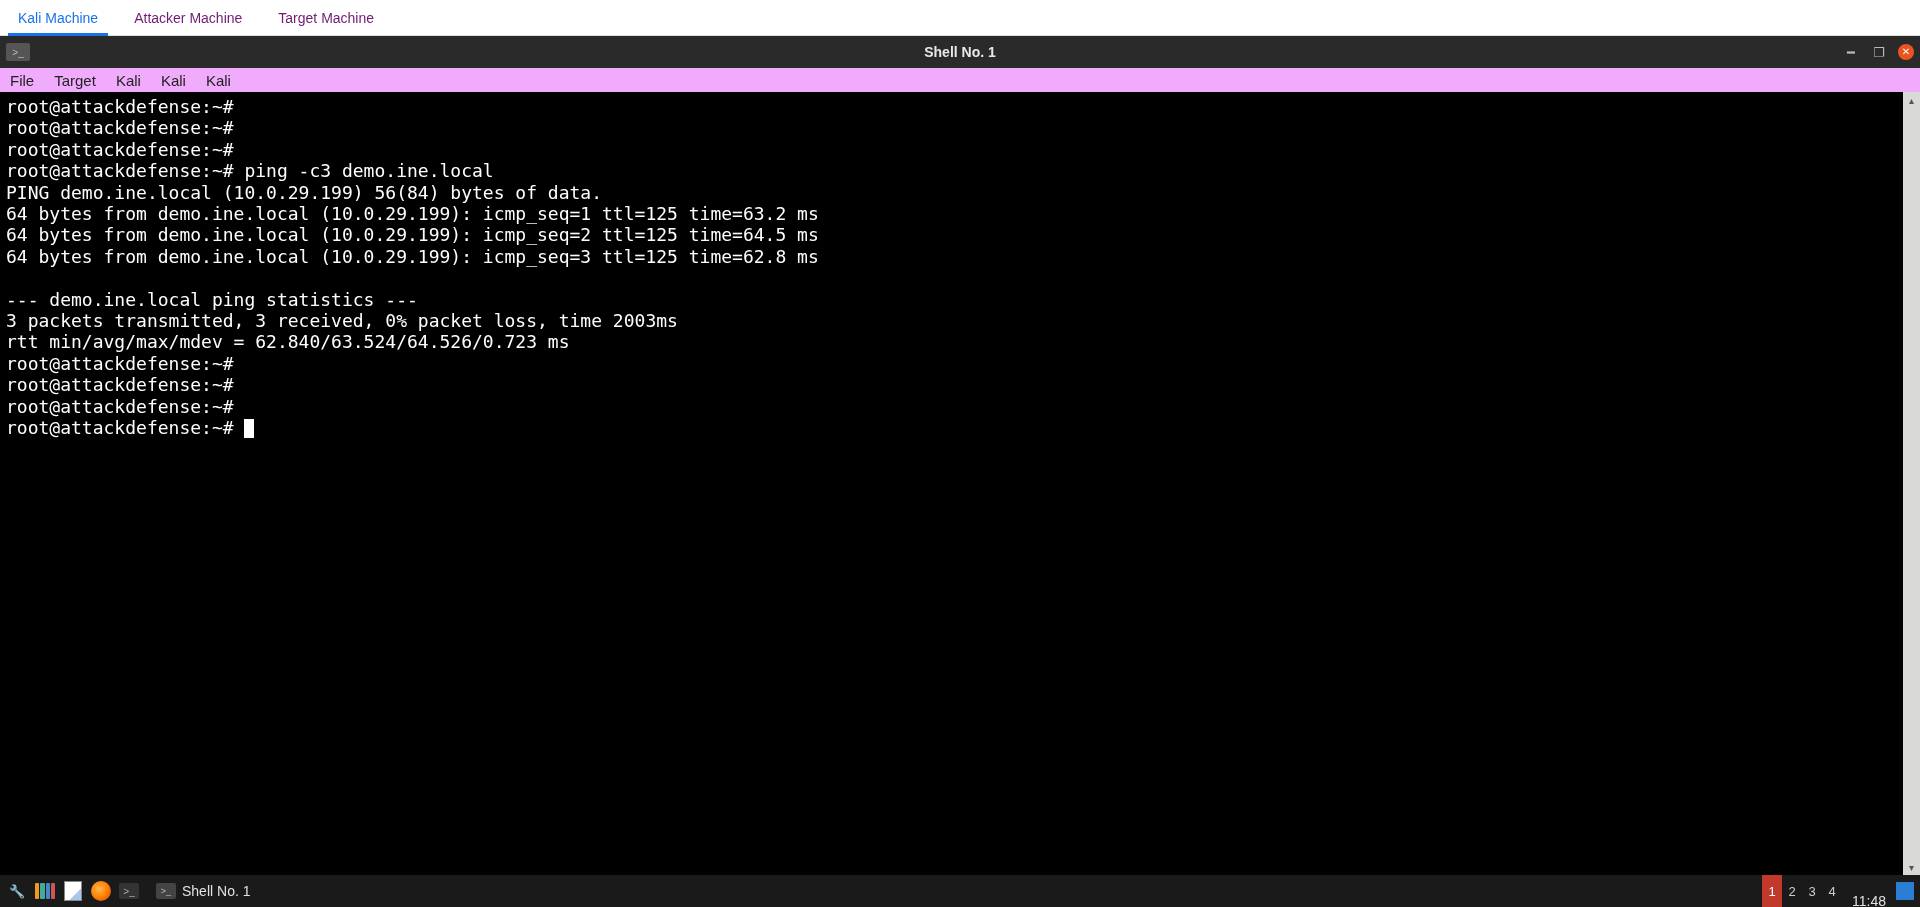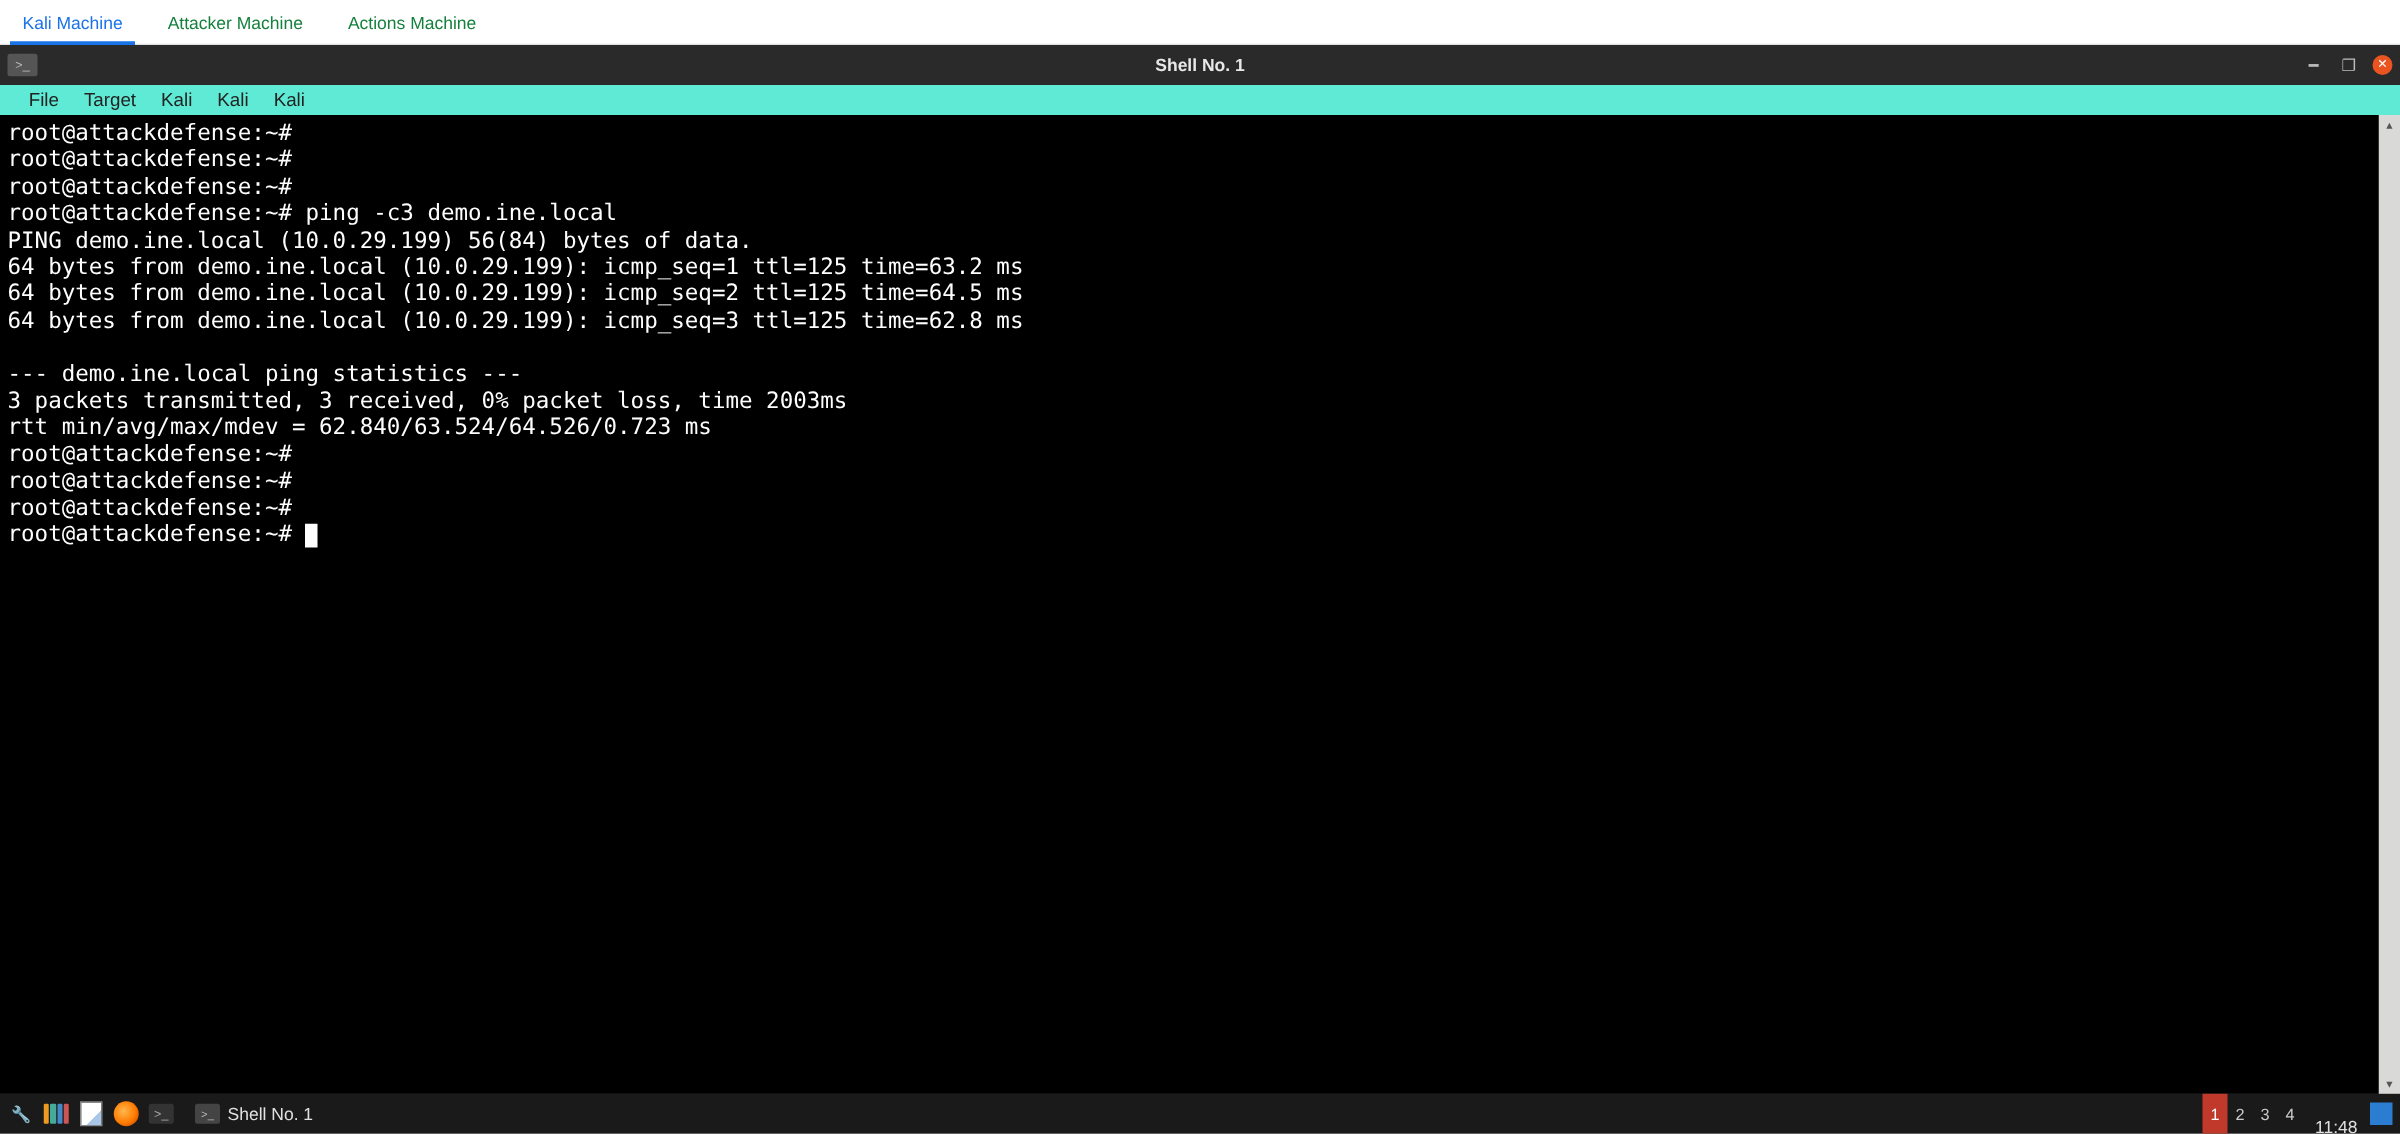--- a/index.html
+++ b/index.html
@@ -20,21 +20,21 @@
       align-items: center;
       padding: 0 0;
       border-bottom: 1px solid #e0e0e0;
     }
     .top-tab {
       padding: 0 18px;
       height: 100%;
       display: flex;
       align-items: center;
       font-size: 14px;
-      color: #15803d;
+      color: #701a75;
       cursor: pointer;
       position: relative;
     }
     .top-tab.active {
       color: #1a73e8;
       font-weight: 400;
       text-align: center;
     }
     .top-tab.active::after {
       content: "";
@@ -89,27 +89,27 @@
       border-radius: 50%;
       background: #e95420;
       display: flex; align-items: center; justify-content: center;
       color: #fff;
       font-size: 10px;
       line-height: 1;
     }
 
     
     .menubar {
-      background: #5eead4;
+      background: #f0abfc;
       height: 24px;
       display: flex;
       align-items: center;
       font-size: 15px;
       color: #222;
-      padding-left: 13px;
+      padding-left: 0;
     }
     .menu-item {
       padding: 0 10px;
       cursor: pointer;
     }
 
     
     .terminal-wrap {
       flex: 1;
       display: flex;
@@ -245,21 +245,21 @@
 <body>
 
 <div class="top-tabs">
   <div class="top-tab active">
     <span>Kali Machine</span>
   </div>
   <div class="top-tab">
     <span>Attacker Machine</span>
   </div>
   <div class="top-tab">
-    <span>Actions Machine</span>
+    <span>Target Machine</span>
   </div>
 </div>
 
 <div class="titlebar">
   <div class="app-icon">&gt;_</div>
   <div class="title">Shell No. 1</div>
   <div class="win-controls">
     <div class="win-btn">━</div>
     <div class="win-btn">❐</div>
     <div class="win-close">✕</div>

